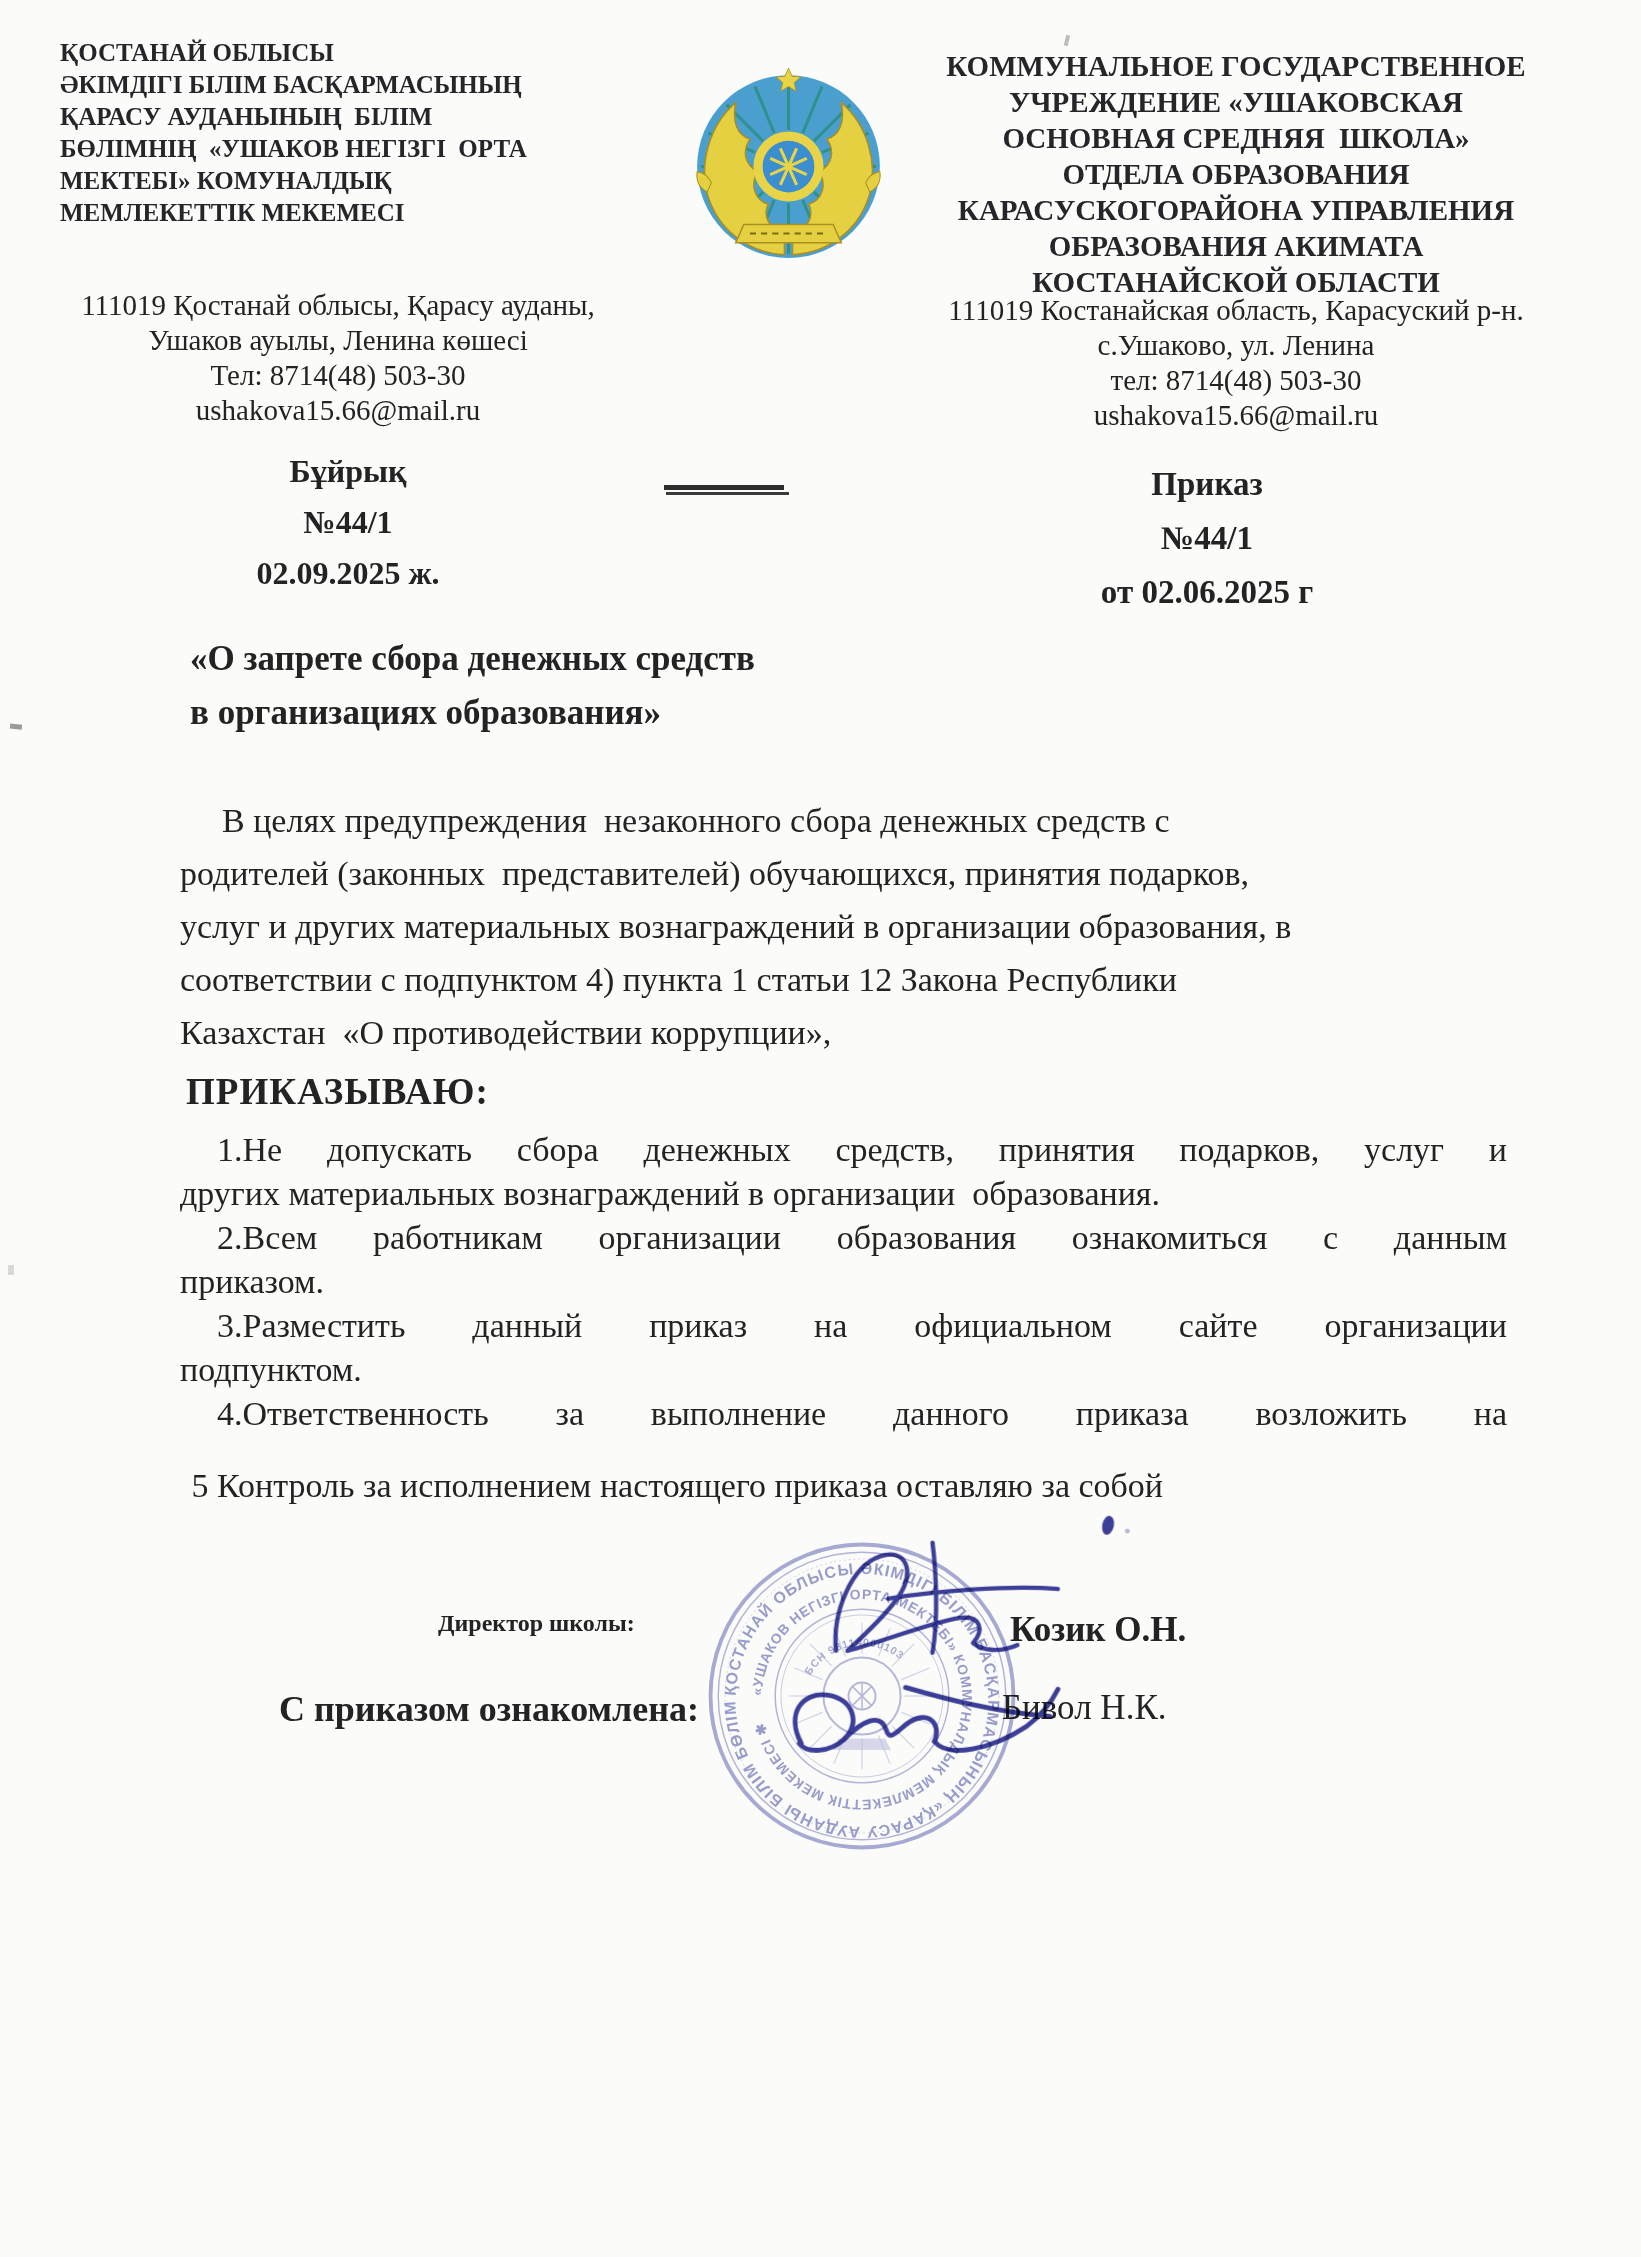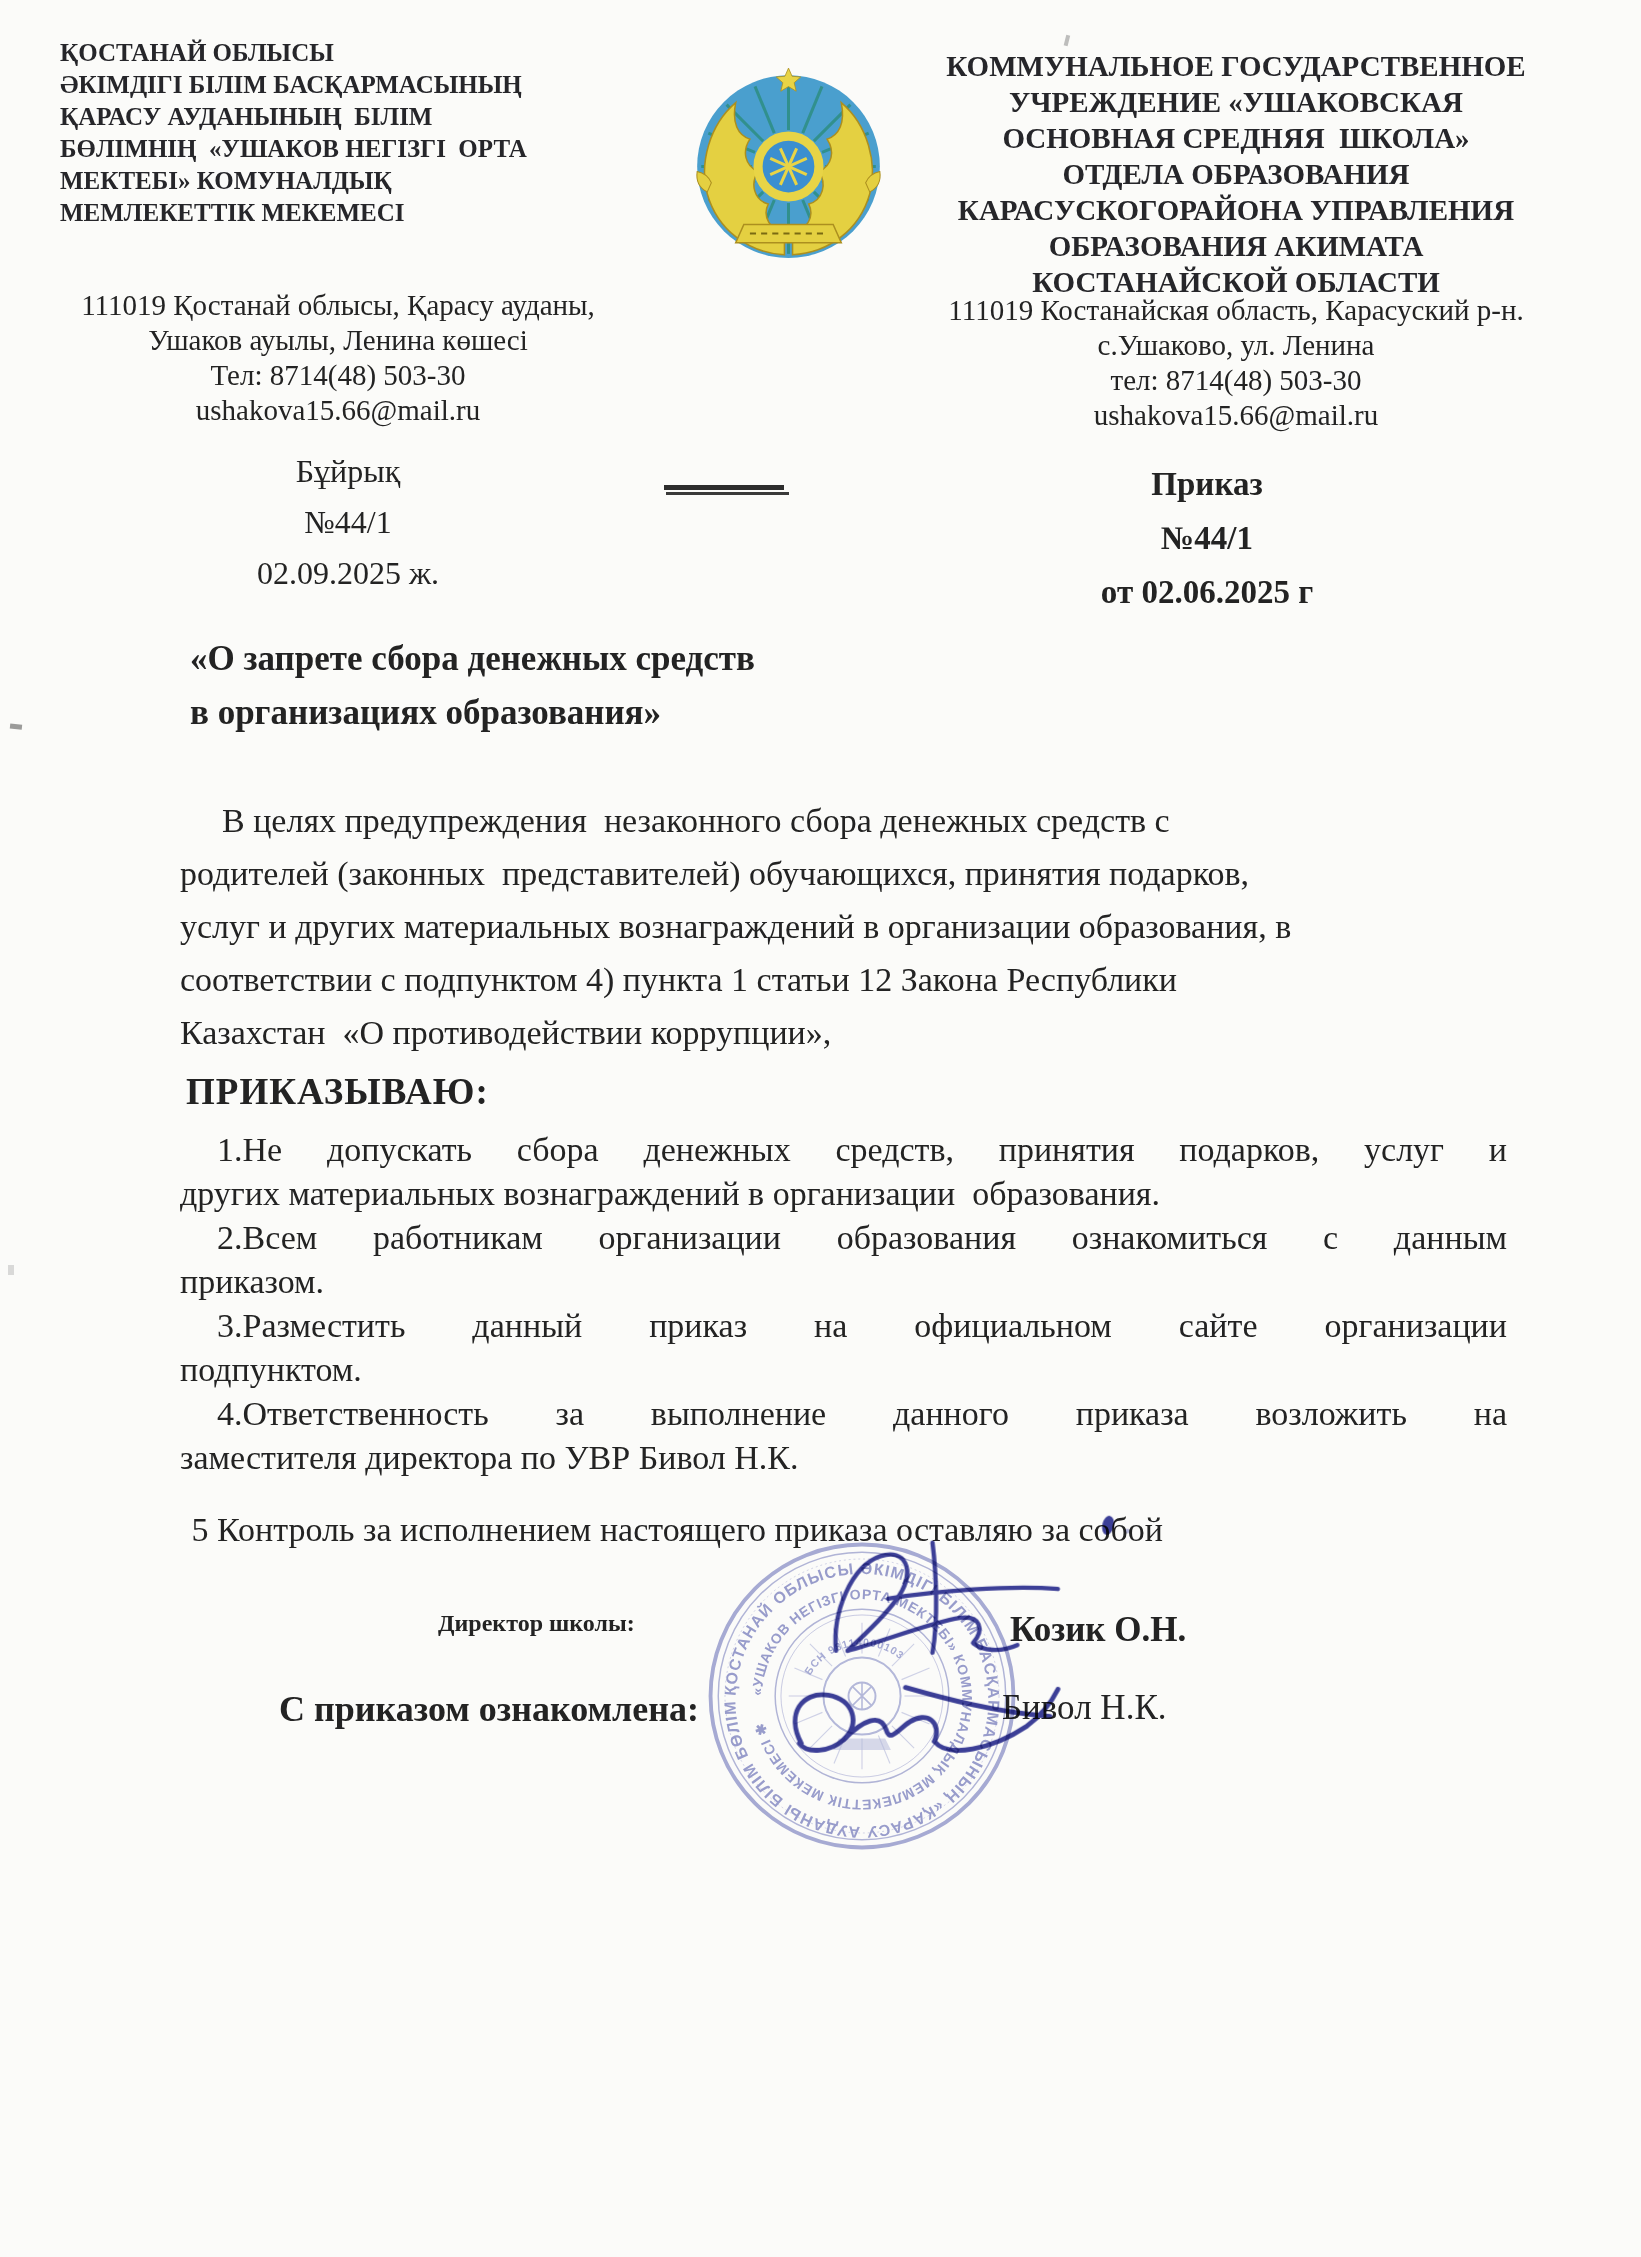--- a/index.html
+++ b/index.html
@@ -9,21 +9,21 @@
   .pre{white-space:pre;}
 
   
   .org-left{left:60px;top:37px;width:430px;font-size:25px;line-height:32px;font-weight:bold;text-align:left;color:#26262a;}
   .org-right{left:903px;top:48px;width:666px;font-size:29px;line-height:36px;font-weight:bold;text-align:center;color:#26262a;}
   .addr-left{left:58px;top:288px;width:560px;font-size:29px;line-height:35px;text-align:center;}
   .addr-right{left:898px;top:293px;width:676px;font-size:29px;line-height:35px;text-align:center;}
   .emblem{left:687px;top:60px;width:203px;height:207px;}
 
   
-  .order-left{left:145px;top:446px;width:406px;font-size:32px;line-height:51px;font-weight:normal;text-align:center;}
+  .order-left{left:145px;top:446px;width:406px;font-size:32px;line-height:51px;font-weight:bold;text-align:center;}
   .order-right{left:1004px;top:457px;width:406px;font-size:33px;line-height:54px;font-weight:bold;text-align:center;}
   .dl1{left:664px;top:485px;width:120px;height:4.8px;background:#2d2d2d;}
   .dl2{left:666px;top:492px;width:123px;height:2.9px;background:#3a3a3a;}
 
   
   .title{left:190px;top:632px;font-size:35px;line-height:54px;font-weight:bold;}
   .intro{left:180px;top:794px;width:1328px;font-size:34px;}
   .intro .ln{line-height:53px;white-space:pre;}
   .intro .ind1{padding-left:42px;}
   .decree{left:186px;top:1070px;font-size:37px;font-weight:bold;letter-spacing:1px;}
@@ -151,21 +151,20 @@
   <div class="abs decree">ПРИКАЗЫВАЮ:</div>
 
   <div class="abs items">
     <div class="il j ind">1.Не допускать сбора денежных средств, принятия подарков, услуг и</div>
     <div class="il pre">других материальных вознаграждений в организации  образования.</div>
     <div class="il j ind">2.Всем работникам организации образования ознакомиться с данным</div>
     <div class="il pre">приказом.</div>
     <div class="il j ind">3.Разместить данный приказ на официальном сайте организации</div>
     <div class="il pre">подпунктом.</div>
     <div class="il j ind">4.Ответственность за выполнение данного приказа возложить на</div>
-    <div class="il pre">заместителя директора по УВР Бивол Н.К.</div>
     <div class="il pre ind5">5 Контроль за исполнением настоящего приказа оставляю за собой</div>
   </div>
 
   <div class="abs sig-label-1">Директор школы:</div>
   <div class="abs sig-name-1">Козик О.Н.</div>
   <div class="abs sig-label-2">С приказом ознакомлена:</div>
   <div class="abs sig-name-2">Бивол Н.К.</div>
 
   <svg class="abs stamp" viewBox="0 0 340 340">
     <defs>

